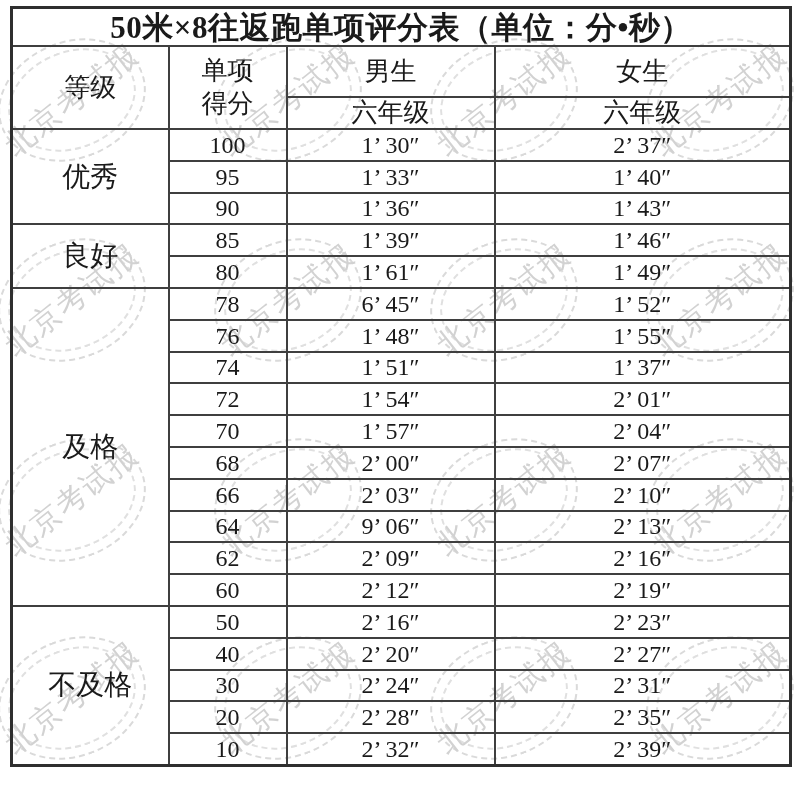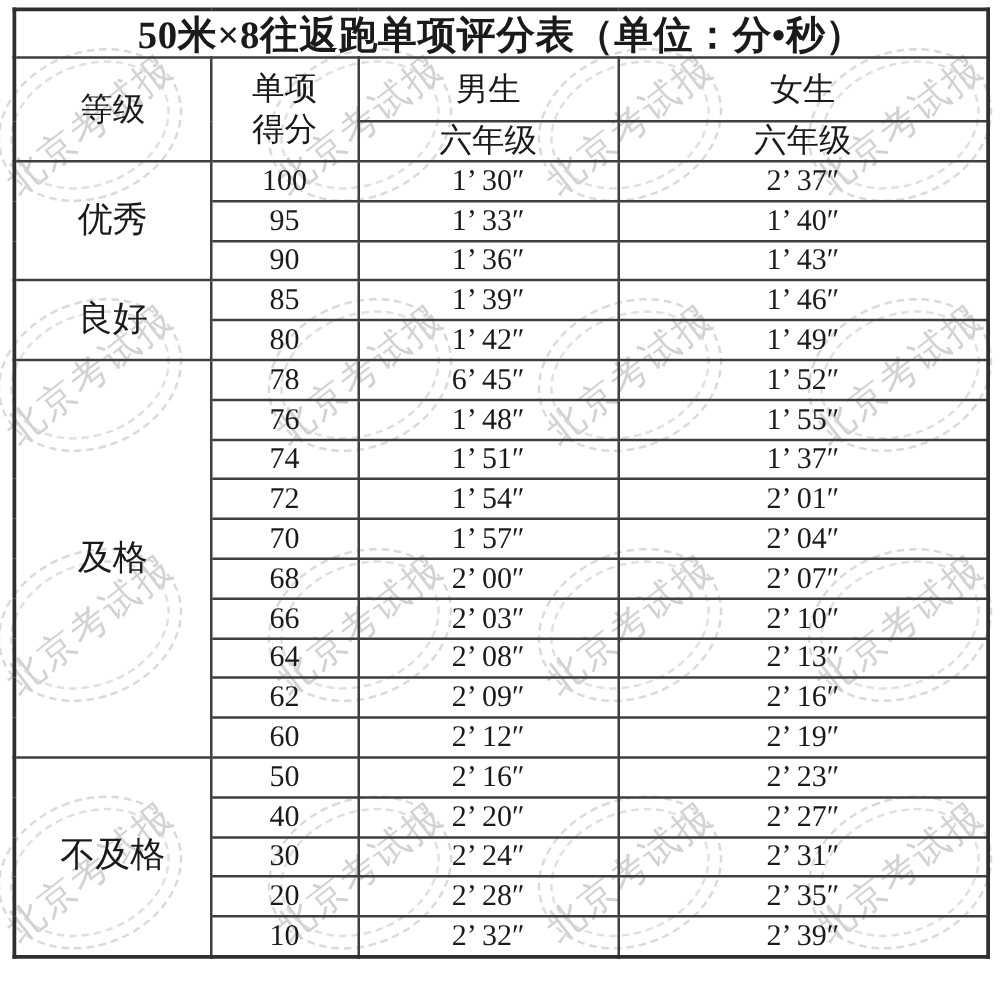--- a/index.html
+++ b/index.html
@@ -198,21 +198,21 @@
           <td class="time">1’ 43″</td>
         </tr>
         <tr>
           <td rowspan="2" class="grade">良好</td>
           <td class="num">85</td>
           <td class="time">1’ 39″</td>
           <td class="time">1’ 46″</td>
         </tr>
         <tr>
           <td class="num">80</td>
-          <td class="time">1’ 42″</td>
+          <td class="time">1’ 61″</td>
           <td class="time">1’ 49″</td>
         </tr>
         <tr>
           <td rowspan="10" class="grade">及格</td>
           <td class="num">78</td>
           <td class="time">6’ 45″</td>
           <td class="time">1’ 52″</td>
         </tr>
         <tr>
           <td class="num">76</td>
@@ -239,21 +239,21 @@
           <td class="time">2’ 00″</td>
           <td class="time">2’ 07″</td>
         </tr>
         <tr>
           <td class="num">66</td>
           <td class="time">2’ 03″</td>
           <td class="time">2’ 10″</td>
         </tr>
         <tr>
           <td class="num">64</td>
-          <td class="time">2’ 08″</td>
+          <td class="time">9’ 06″</td>
           <td class="time">2’ 13″</td>
         </tr>
         <tr>
           <td class="num">62</td>
           <td class="time">2’ 09″</td>
           <td class="time">2’ 16″</td>
         </tr>
         <tr>
           <td class="num">60</td>
           <td class="time">2’ 12″</td>

